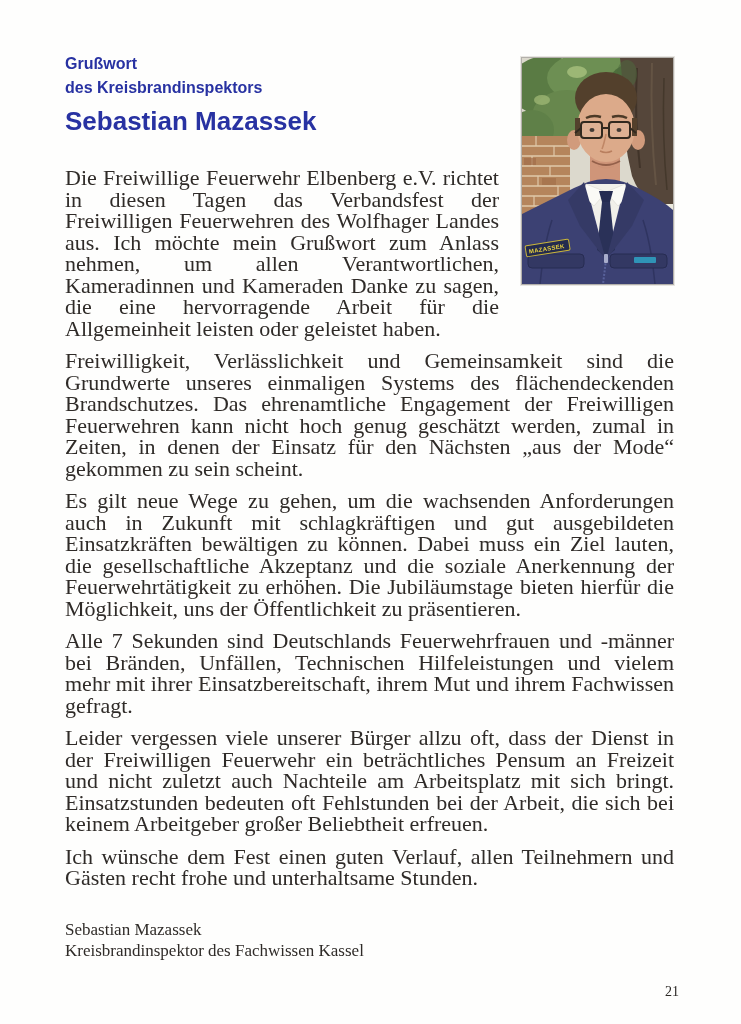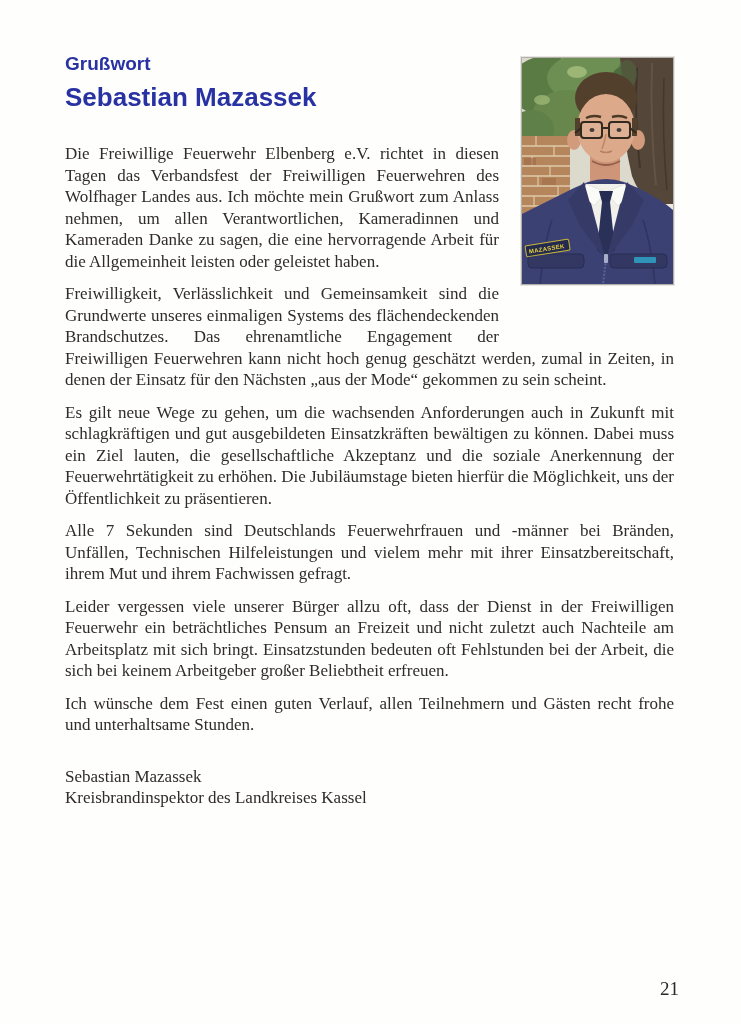--- a/index.html
+++ b/index.html
@@ -34,55 +34,55 @@
     box-shadow: 0 0 0 1px #e8e6e2;
     background: #e9e6df;
     overflow: hidden;
   }
   figure.photo svg { display: block; }
 
   header.greeting-header { margin: 0 0 30px 0; }
   .kicker {
     font-family: "Liberation Sans", sans-serif;
     font-weight: bold;
-    font-size: 19px;
+    font-size: 16px;
     line-height: 24px;
     color: #2832a2;
     margin: 0;
   }
   .person-name {
     font-family: "Liberation Sans", sans-serif;
     font-weight: bold;
     font-size: 26px;
     line-height: 31px;
     color: #2832a2;
     margin: 6px 0 0 0;
   }
 
   p.body {
-    font-size: 17px;
+    font-size: 22px;
     line-height: 21.5px;
     text-align: justify;
     margin: 0 0 11px 0;
     hyphens: auto;
     -webkit-hyphens: auto;
   }
 
   .signature {
     margin-top: 30px;
     font-size: 17px;
     line-height: 21.5px;
   }
   .signature div { margin: 0; }
 
   .page-number {
     position: absolute;
     right: 62px;
     bottom: 24px;
-    font-size: 19px;
+    font-size: 14px;
     color: #2b2825;
   }
 </style>
 </head>
 <body>
 
 <div class="page">
 
   <figure class="photo">
     <svg viewBox="0 0 151 226" width="151" height="226">
@@ -164,29 +164,30 @@
         <g transform="translate(3,188) rotate(-9)">
           <rect x="0" y="0" width="44" height="11" rx="1.5" fill="#232a4e" stroke="#cab63a" stroke-width="1"></rect>
           <text x="3" y="8.2" font-family="Liberation Sans, sans-serif" font-size="6" font-weight="bold" letter-spacing="0.3" fill="#e8d23f">MAZASSEK</text>
         </g>
       </g>
     </svg>
   </figure>
 
   <header class="greeting-header">
     <div class="kicker">Grußwort</div>
+    <div class="kicker">des Kreisbrandinspektors</div>
     <h1 class="person-name">Sebastian Mazassek</h1>
   </header>
 
   <p class="body">Die Freiwillige Feuerwehr Elbenberg e.V. richtet in diesen Tagen das Verbandsfest der Freiwilligen Feuerwehren des Wolfhager Landes aus. Ich möchte mein Grußwort zum Anlass nehmen, um allen Verantwortlichen, Kameradinnen und Kameraden Danke zu sagen, die eine hervorragende Arbeit für die Allgemeinheit leisten oder geleistet haben.</p>
   <p class="body">Freiwilligkeit, Verlässlichkeit und Gemeinsamkeit sind die Grundwerte unseres einmaligen Systems des flächendeckenden Brandschutzes. Das ehrenamtliche Engagement der Freiwilligen Feuerwehren kann nicht hoch genug geschätzt werden, zumal in Zeiten, in denen der Einsatz für den Nächsten „aus der Mode“ gekommen zu sein scheint.</p>
   <p class="body">Es gilt neue Wege zu gehen, um die wachsenden Anforderungen auch in Zukunft mit schlagkräftigen und gut ausgebildeten Einsatzkräften bewältigen zu können. Dabei muss ein Ziel lauten, die gesellschaftliche Akzeptanz und die soziale Anerkennung der Feuerwehrtätigkeit zu erhöhen. Die Jubiläumstage bieten hierfür die Möglichkeit, uns der Öffentlichkeit zu präsentieren.</p>
   <p class="body">Alle 7 Sekunden sind Deutschlands Feuerwehrfrauen und -männer bei Bränden, Unfällen, Technischen Hilfeleistungen und vielem mehr mit ihrer Einsatzbereitschaft, ihrem Mut und ihrem Fachwissen gefragt.</p>
   <p class="body">Leider vergessen viele unserer Bürger allzu oft, dass der Dienst in der Freiwilligen Feuerwehr ein beträchtliches Pensum an Freizeit und nicht zuletzt auch Nachteile am Arbeitsplatz mit sich bringt. Einsatzstunden bedeuten oft Fehlstunden bei der Arbeit, die sich bei keinem Arbeitgeber großer Beliebtheit erfreuen.</p>
   <p class="body">Ich wünsche dem Fest einen guten Verlauf, allen Teilnehmern und Gästen recht frohe und unterhaltsame Stunden.</p>
 
   <div class="signature">
     <div>Sebastian Mazassek</div>
-    <div>Kreisbrandinspektor des Landkreises Kassel</div>
+    <div>Kreisbrandinspektor des Fachwissen Kassel</div>
   </div>
 
   <div class="page-number">21</div>
 </div>
 
 </body></html>

